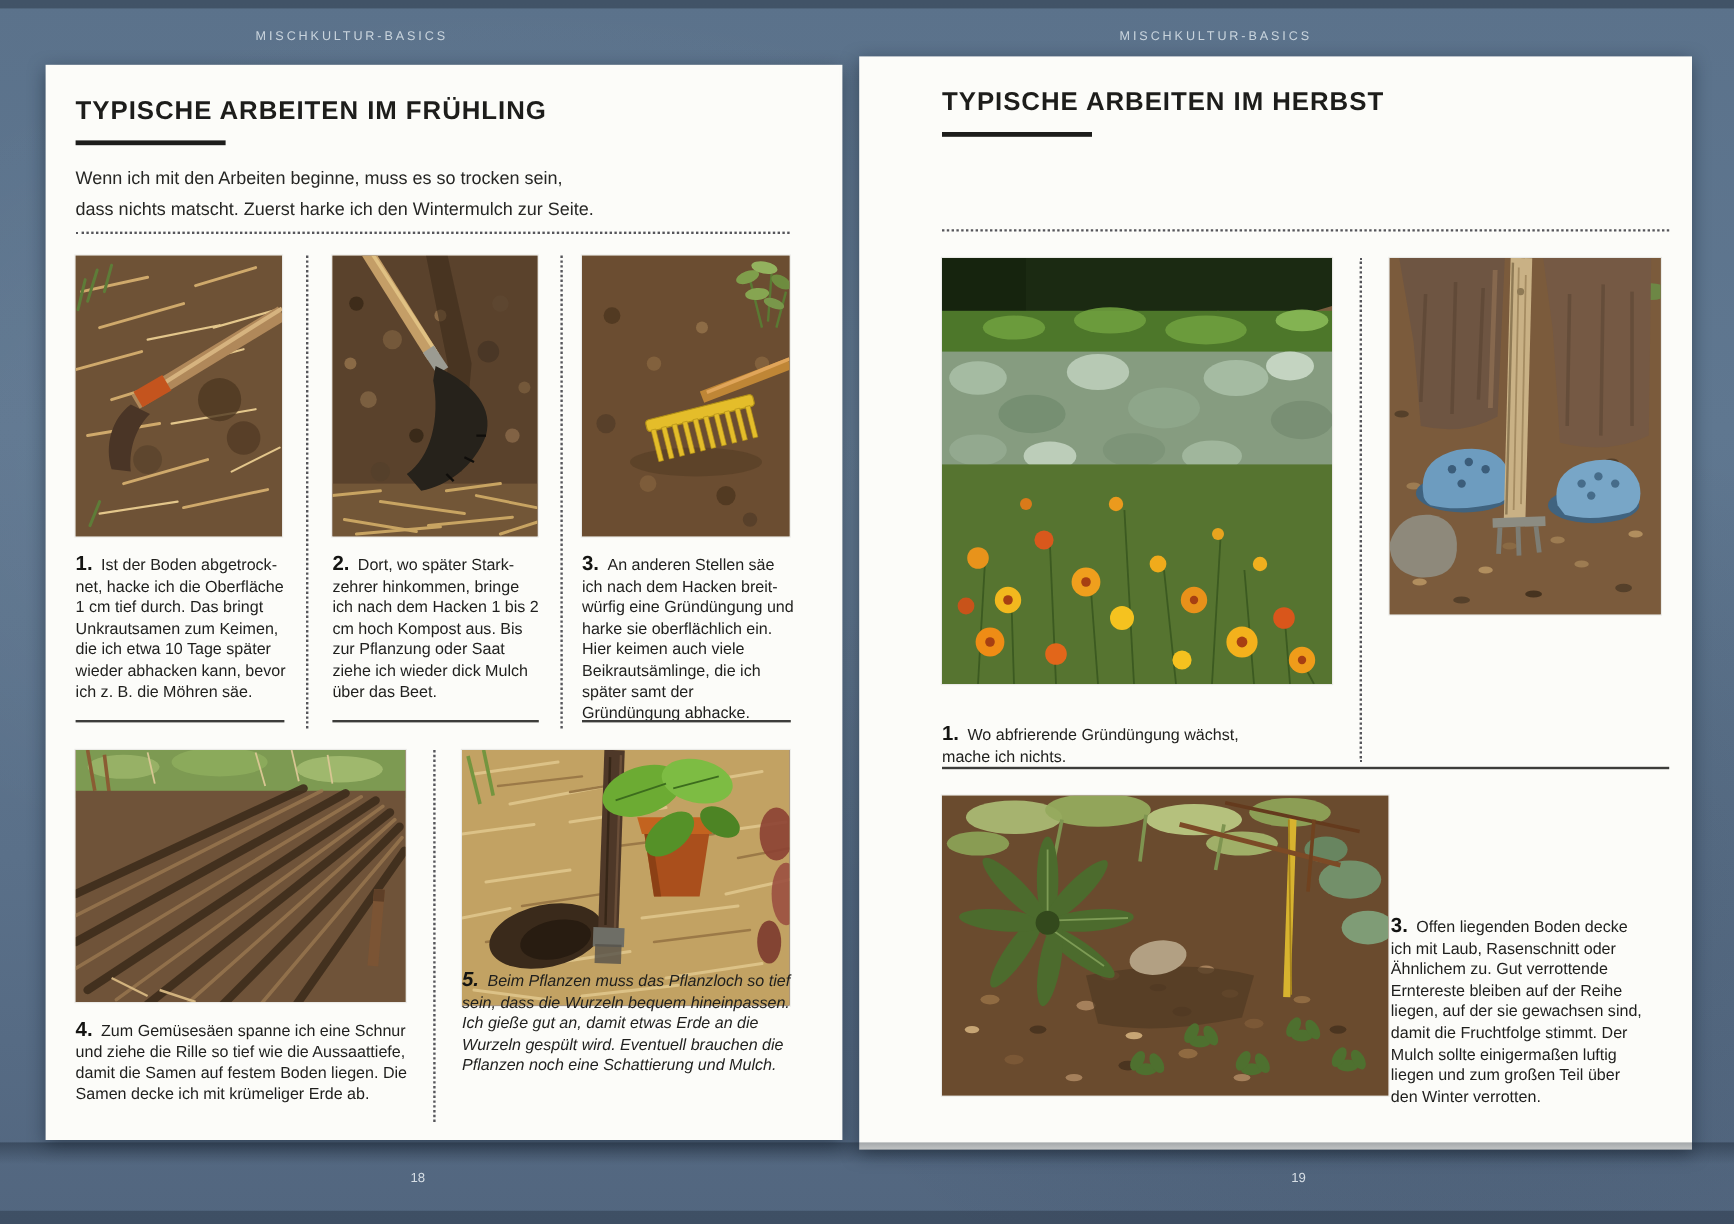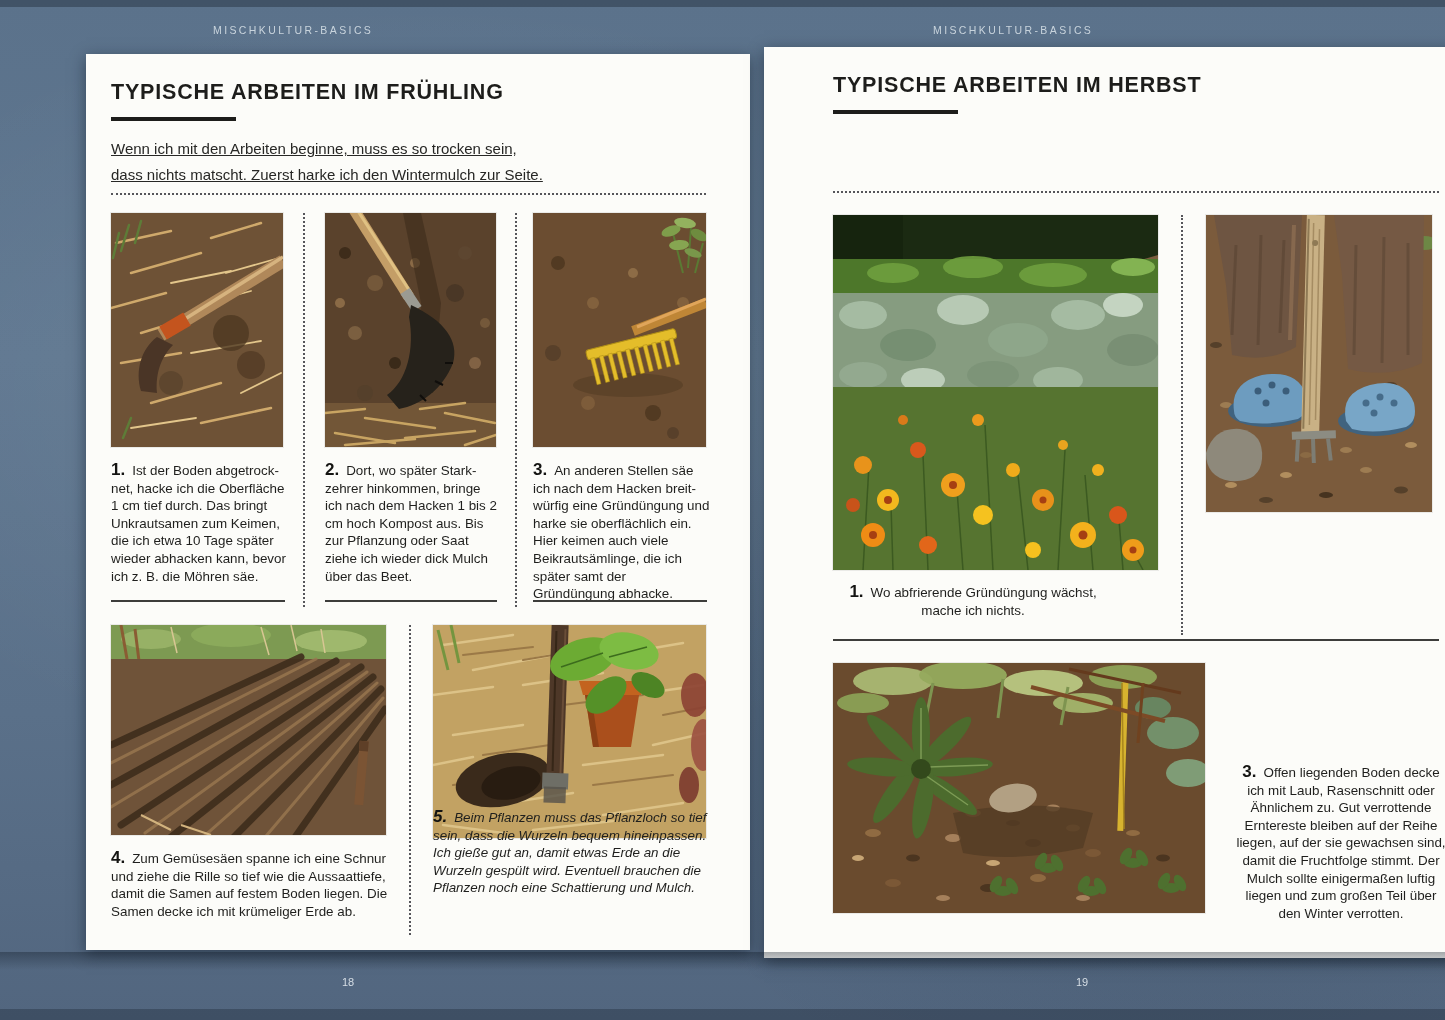--- a/index.html
+++ b/index.html
@@ -10,23 +10,23 @@
       radial-gradient(900px 600px at 82% 72%, rgba(10,20,30,.14), transparent 65%),
       linear-gradient(180deg,#5b728b 0%,#5f7790 35%,#5a7089 70%,#52667f 100%);}
   .a{position:absolute;}
   .edge-top{left:0;top:0;width:100%;height:7px;background:rgba(24,34,46,.38);}
   .edge-bottom{left:0;bottom:0;width:100%;height:11px;background:rgba(22,32,44,.32);}
   .book-shadow{left:0;top:952px;width:100%;height:18px;
     background:linear-gradient(180deg,rgba(18,28,40,.38),rgba(18,28,40,0));}
   .running-head{top:24px;width:300px;text-align:left;font-size:10.5px;letter-spacing:2.4px;
     color:#c9d4dd;}
   .pageno{top:976px;font-size:11px;color:#d6dee5;}
-  .page{position:absolute;background:#fcfcf9;box-shadow:0 4px 14px rgba(12,22,34,.5);margin-left:48px;}
+  .page{position:absolute;background:#fcfcf9;box-shadow:0 4px 14px rgba(12,22,34,.5);}
   .pl{left:38px;top:54px;width:664px;height:896px;}
-  .pr{left:716px;top:47px;width:694px;height:911px;text-align:center;}
+  .pr{left:716px;top:47px;width:694px;height:911px;}
   .title{font-weight:bold;font-size:21.5px;letter-spacing:.8px;color:#1d1d1b;white-space:nowrap;}
   .bar{height:4px;background:#1d1d1b;}
   .intro{font-size:15px;line-height:26px;color:#29292734;color:#272725;}
   .dh{border-top:2px dotted #55555a;height:0;}
   .dv{border-left:2px dotted #55555a;width:0;}
   .srule{border-top:2px solid #3d3d3b;height:0;}
   .step{font-size:13.4px;line-height:17.6px;color:#1f1f1d;hyphens:manual;}
   .num{font-weight:bold;font-size:17px;margin-right:7px;color:#141412;}
   .ph{overflow:hidden;outline:1px solid rgba(0,0,0,.07);background:#7a5c3e;}
   .ph svg{display:block;width:100%;height:100%;}
@@ -35,21 +35,21 @@
 <body>
 
 <div class="canvas">
 
   <div class="a running-head" style="left:213px;">MISCHKULTUR-BASICS</div>
   <div class="a running-head" style="left:933px;">MISCHKULTUR-BASICS</div>
 
   <section class="page pl">
     <div class="a title" style="left:25px;top:26px;">TYPISCHE ARBEITEN IM FRÜHLING</div>
     <div class="a bar" style="left:25px;top:63px;width:125px;"></div>
-    <div class="a intro" style="left:25px;top:82px;width:560px;text-decoration:underline;">
+    <div class="a intro" style="left:25px;top:82px;width:560px;">
       <div>Wenn ich mit den Arbeiten beginne, muss es so trocken sein,</div>
       <div>dass nichts matscht. Zuerst harke ich den Wintermulch zur Seite.</div>
     </div>
     <div class="a dh" style="left:25px;top:139px;width:595px;"></div>
 
     <div class="a ph" style="left:25px;top:159px;width:172px;height:234px;">
       <svg viewBox="0 0 172 234" preserveAspectRatio="none">
         <rect width="172" height="234" fill="#6e5236"></rect>
         <g stroke="#cfa96b" stroke-width="2.5" stroke-linecap="round">
           <line x1="5" y1="30" x2="60" y2="18"></line>
@@ -426,21 +426,21 @@
           <rect x="86" y="216" width="44" height="8" fill="#8c8c82"></rect>
           <g stroke="#7d7d74" stroke-width="4">
             <line x1="92" y1="224" x2="90" y2="246"></line>
               <line x1="107" y1="224" x2="107" y2="248"></line>
               <line x1="122" y1="224" x2="124" y2="246"></line>
           </g>
         </g>
       </svg>
     </div>
 
-    <div class="a step" style="left:69px;top:536px;width:280px;">
+    <div class="a step" style="left:69px;top:556px;width:280px;">
       <span class="num">1.</span><span>Wo abfrierende Gründüngung wächst, mache ich nichts.</span>
     </div>
     <div class="a srule" style="left:69px;top:592px;width:606px;"></div>
 
     <div class="a ph" style="left:69px;top:616px;width:372px;height:250px;">
       <svg viewBox="0 0 372 250" preserveAspectRatio="none">
         <rect width="372" height="250" fill="#6a4b2e"></rect>
         <g>
           <ellipse cx="40" cy="170" rx="8" ry="4" fill="#906b42"></ellipse>
             <ellipse cx="80" cy="195" rx="7" ry="3.5" fill="#4b3520"></ellipse>
@@ -512,21 +512,21 @@
         </g>
         <g>
           <rect x="287" y="18" width="6" height="150" fill="#d7b32f" transform="rotate(2 290 90)"></rect>
           <line x1="289" y1="20" x2="291" y2="166" stroke="#a8861d" stroke-width="1.5"></line>
         </g>
         <line x1="198" y1="24" x2="332" y2="58" stroke="#7c4a26" stroke-width="4"></line>
         <line x1="236" y1="6" x2="348" y2="30" stroke="#643a1d" stroke-width="3"></line>
         <line x1="310" y1="20" x2="305" y2="80" stroke="#70421f" stroke-width="3"></line>
       </svg>
     </div>
-    <div class="a step" style="left:469px;top:716px;width:216px;">
+    <div class="a step" style="left:443px;top:716px;width:216px;">
       <span class="num">3.</span><span>Offen liegenden Boden decke ich mit Laub, Rasenschnitt oder Ähnlichem zu. Gut verrottende Erntereste bleiben auf der Reihe liegen, auf der sie gewachsen sind, damit die Fruchtfolge stimmt. Der Mulch sollte einigermaßen luftig liegen und zum großen Teil über den Winter verrotten.</span>
     </div>
   </section>
 
   <div class="a book-shadow"></div>
   <div class="a edge-top"></div>
   <div class="a edge-bottom"></div>
 
   <div class="a pageno" style="left:342px;">18</div>
   <div class="a pageno" style="left:1076px;text-align:center;">19</div>

